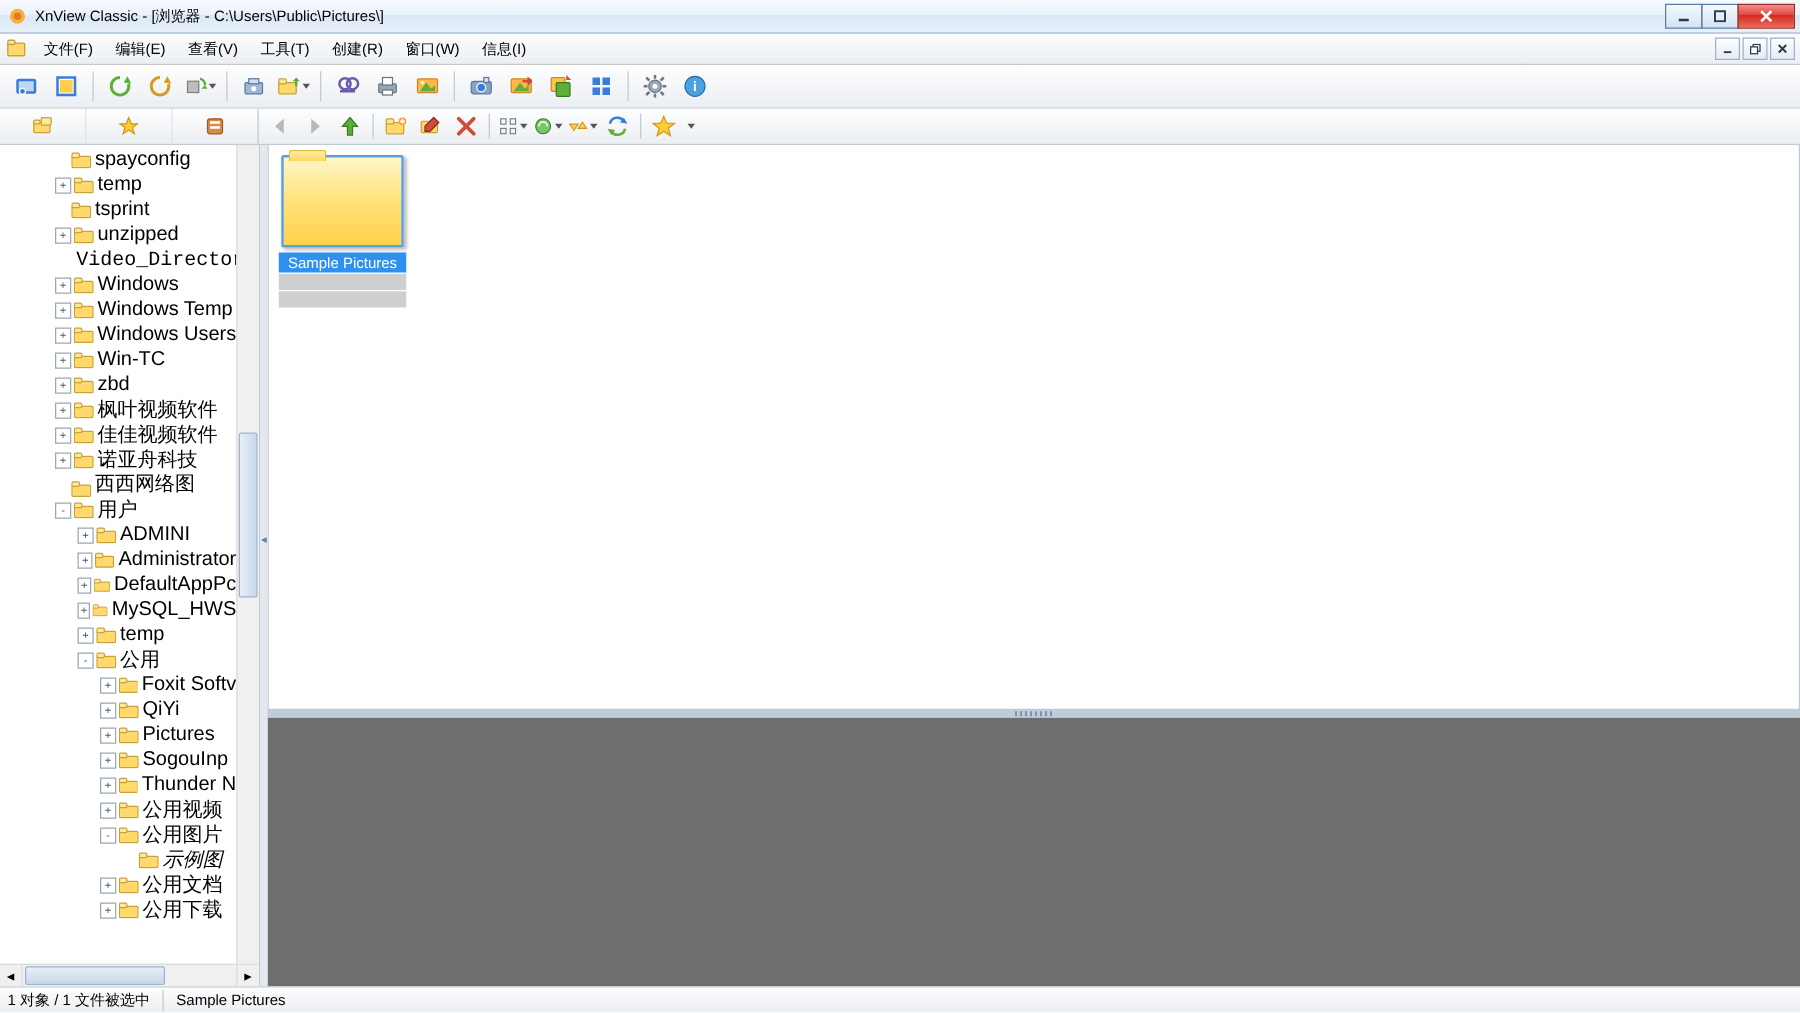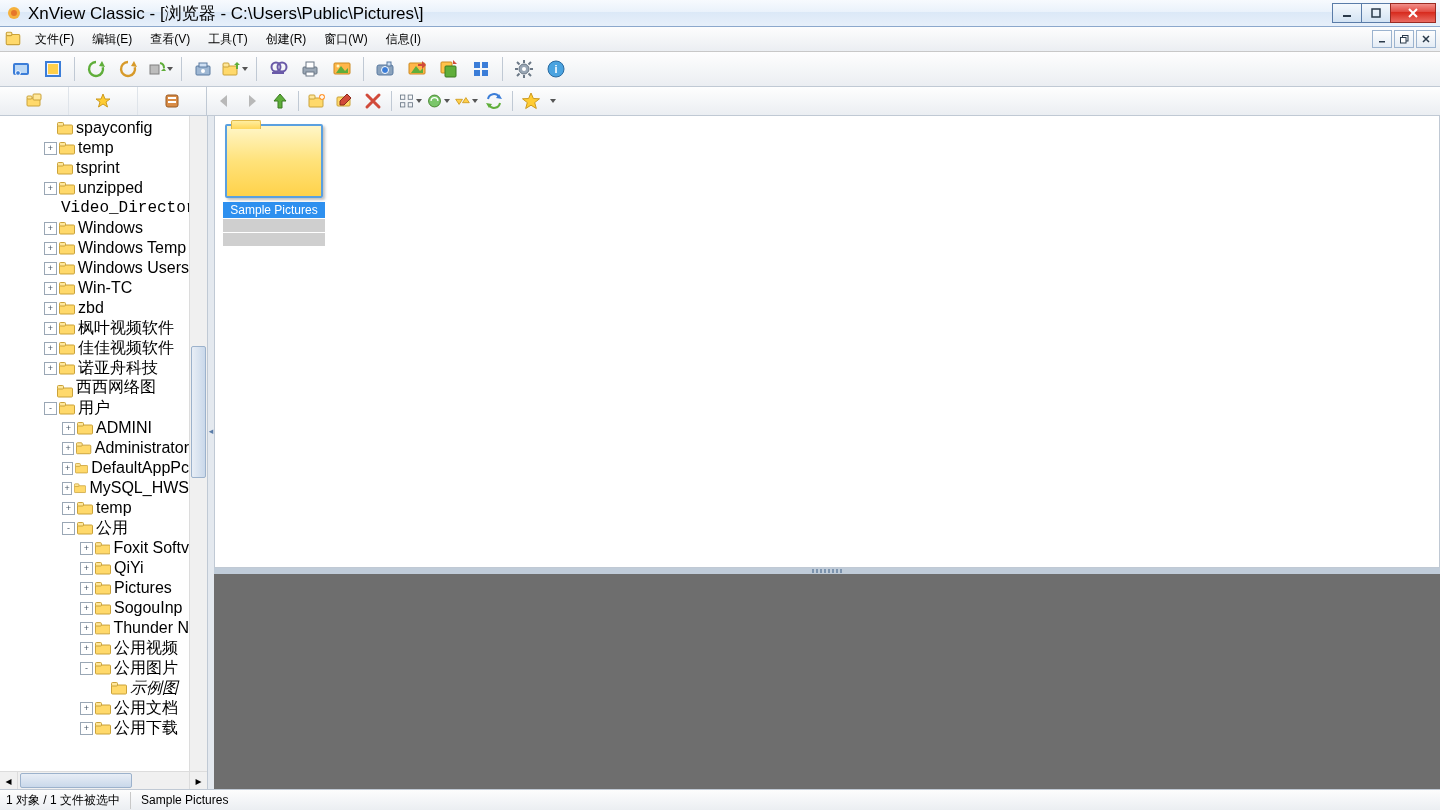--- a/index.html
+++ b/index.html
@@ -1,20 +1,20 @@
 <!DOCTYPE html>
 <html><head>
 <meta charset="utf-8">
 <style>
   html,body{margin:0;padding:0;height:100%;font-family:"Microsoft YaHei","Segoe UI",Tahoma,sans-serif;font-size:12px;color:#000;background:#fff;overflow:hidden}
   .window{width:1440px;height:810px;display:flex;flex-direction:column;background:#fff;box-sizing:border-box}
   
   .titlebar{height:26px;display:flex;align-items:center;background:linear-gradient(to bottom,#f7fafe 0%,#eaf2fb 45%,#dbe8f7 46%,#e7f0fa 100%);border-bottom:1px solid #8ca8cc}
   .titlebar .icon{width:16px;height:16px;margin:0 6px;display:inline-flex;align-items:center;justify-content:center}
-  .titlebar .title{flex:0 0 auto;font-size:17px;color:#000}
+  .titlebar .title{flex:0 0 auto;font-size:12px;color:#000}
   .titlebar .spacer{flex:1}
   .winbtns{display:flex;height:20px;margin-right:4px}
   .winbtn{width:30px;height:20px;border:1px solid #5a7ca8;margin-left:-1px;display:flex;align-items:center;justify-content:center;background:linear-gradient(to bottom,#f5f9fd,#d3e3f3);box-sizing:border-box}
   .winbtn.close{width:46px;background:linear-gradient(to bottom,#f28f8a,#e1483e 45%,#d72a1d 46%,#ea6b61);border-color:#9a2b22}
   .winbtn svg{pointer-events:none}
   
   .menubar{height:24px;display:flex;align-items:center;background:linear-gradient(to bottom,#fdfdfd,#ebeef2);border-bottom:1px solid #c8c8c8;padding:0 4px}
   .menubar .appicon{width:18px;height:18px;margin-right:4px;display:inline-flex;align-items:center;justify-content:center}
   .menubar .item{padding:2px 8px;margin:0 1px;border-radius:2px}
   .mdi-btns{margin-left:auto;display:flex}

